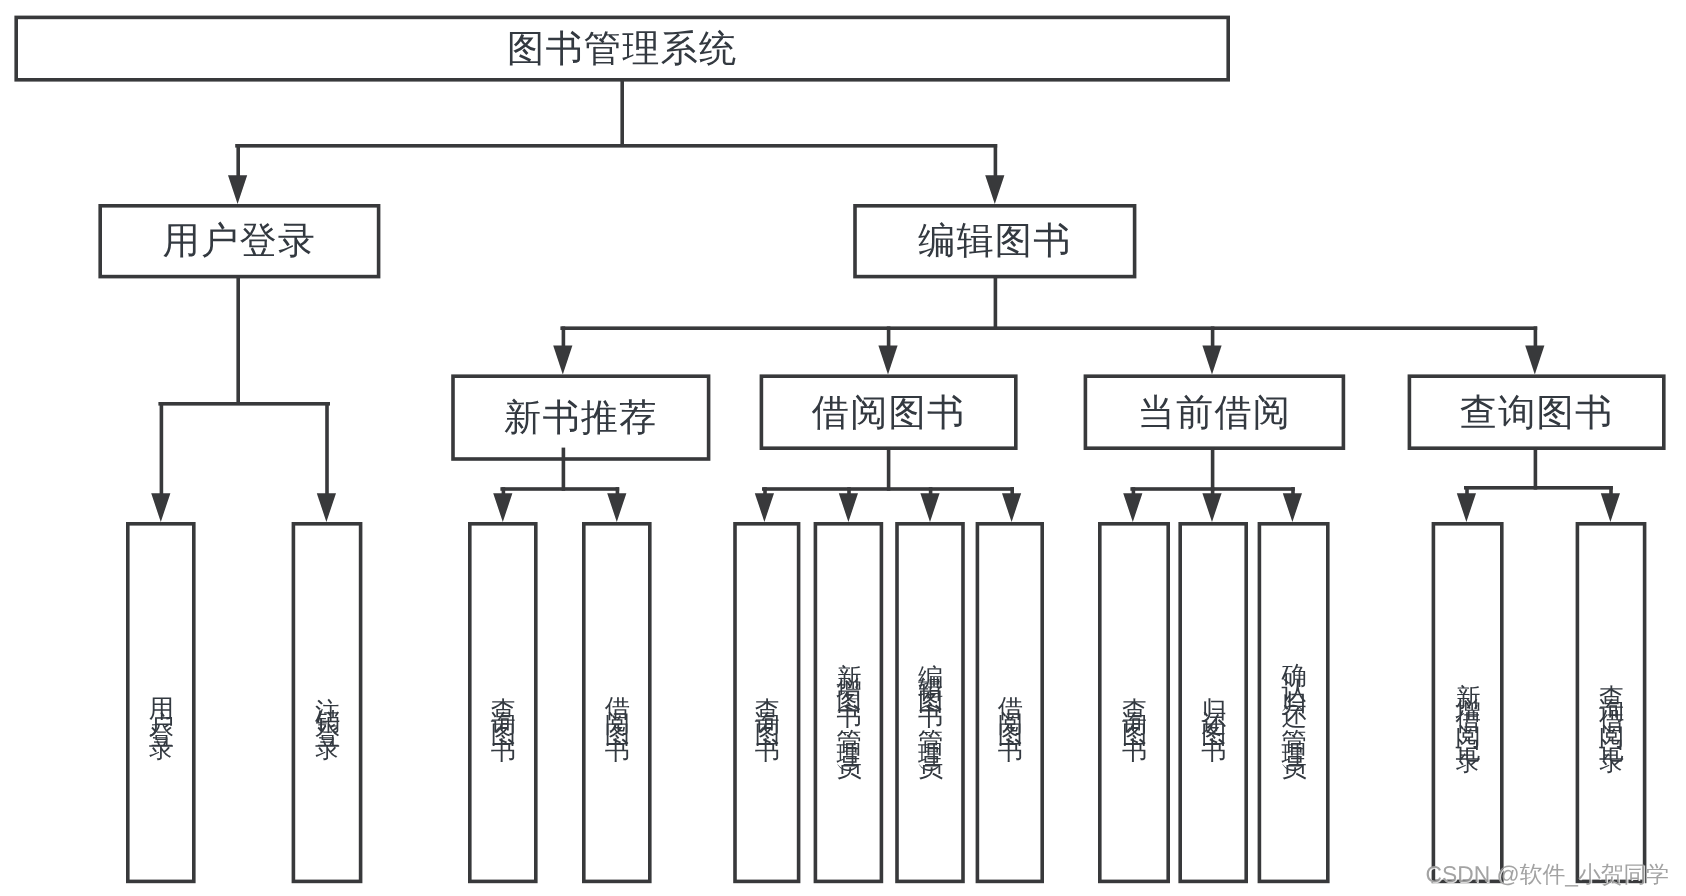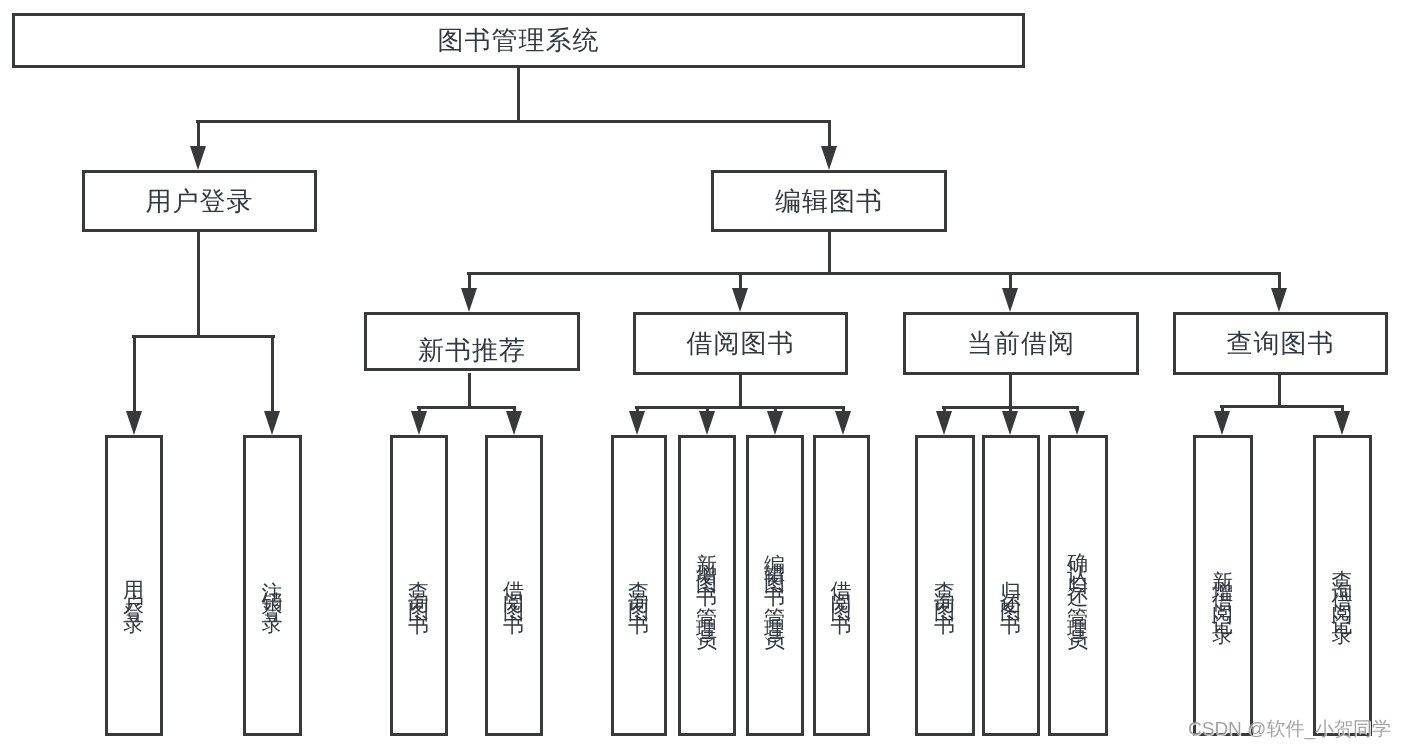--- a/index.html
+++ b/index.html
@@ -3,21 +3,21 @@
 <meta charset="utf-8">
 <style>
   html,body{margin:0;padding:0;background:#ffffff;}
   .stage{
     position:relative;width:1405px;height:747px;background:#ffffff;overflow:hidden;
     font-family:"Liberation Sans","DejaVu Sans",sans-serif;color:#333940;
   }
   .hbox{
     position:absolute;box-sizing:border-box;border:3px solid #38393b;background:#ffffff;
     display:flex;align-items:center;justify-content:center;
-    font-size:26px;letter-spacing:1px;white-space:nowrap;
+    font-size:31px;letter-spacing:1px;white-space:nowrap;
   }
   .vbox{
     position:absolute;box-sizing:border-box;border:3px solid #38393b;background:#ffffff;
     display:flex;align-items:center;justify-content:center;
   }
   .vtext{
     writing-mode:vertical-rl;text-orientation:mixed;
     font-size:21px;letter-spacing:11px;line-height:1;white-space:nowrap;
   }
   .vline{position:absolute;width:3px;background:#38393b;}
@@ -68,27 +68,27 @@
   <div class="hline" style="left:467px;top:272px;width:814px;"></div>
   <div class="vline" style="left:468px;top:272px;height:18px;"></div>
   <div class="ahead" style="left:461px;top:288px;"></div>
   <div class="vline" style="left:739px;top:272px;height:18px;"></div>
   <div class="ahead" style="left:732px;top:288px;"></div>
   <div class="vline" style="left:1009px;top:272px;height:18px;"></div>
   <div class="ahead" style="left:1002px;top:288px;"></div>
   <div class="vline" style="left:1278px;top:272px;height:18px;"></div>
   <div class="ahead" style="left:1271px;top:288px;"></div>
 
-  <div class="hbox" style="left:364px;top:312px;width:216px;height:59px;align-items:flex-end;">
+  <div class="hbox" style="left:376px;top:312px;width:216px;height:72px;">
     <span>新书推荐</span>
   </div>
   <div class="hbox" style="left:633px;top:312px;width:215px;height:63px;">
     <span>借阅图书</span>
   </div>
-  <div class="hbox" style="left:903px;top:312px;width:236px;height:63px;">
+  <div class="hbox" style="left:903px;top:312px;width:218px;height:63px;">
     <span>当前借阅</span>
   </div>
   <div class="hbox" style="left:1173px;top:312px;width:215px;height:63px;">
     <span>查询图书</span>
   </div>
 
   <div class="vline" style="left:468px;top:373px;height:36px;"></div>
   <div class="hline" style="left:417px;top:406px;width:99px;"></div>
   <div class="vline" style="left:418px;top:406px;height:8px;"></div>
   <div class="ahead" style="left:411px;top:411px;"></div>

